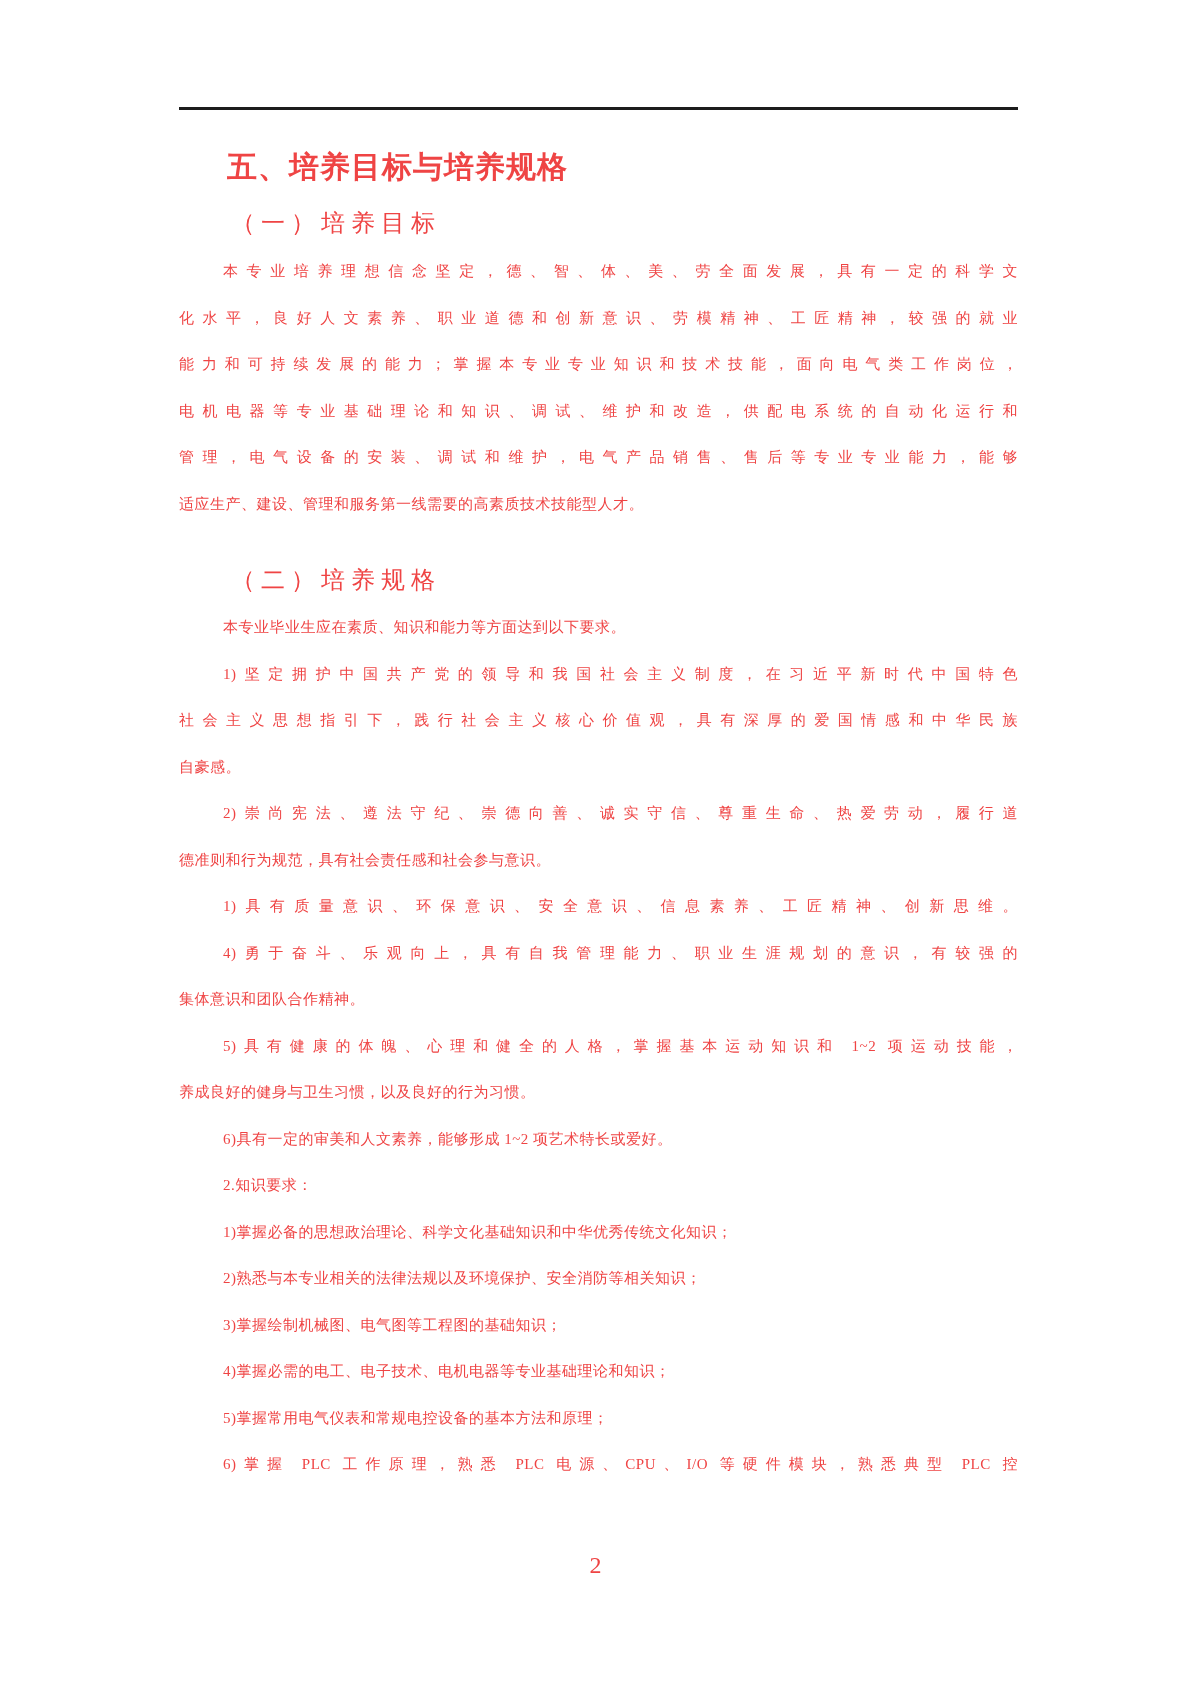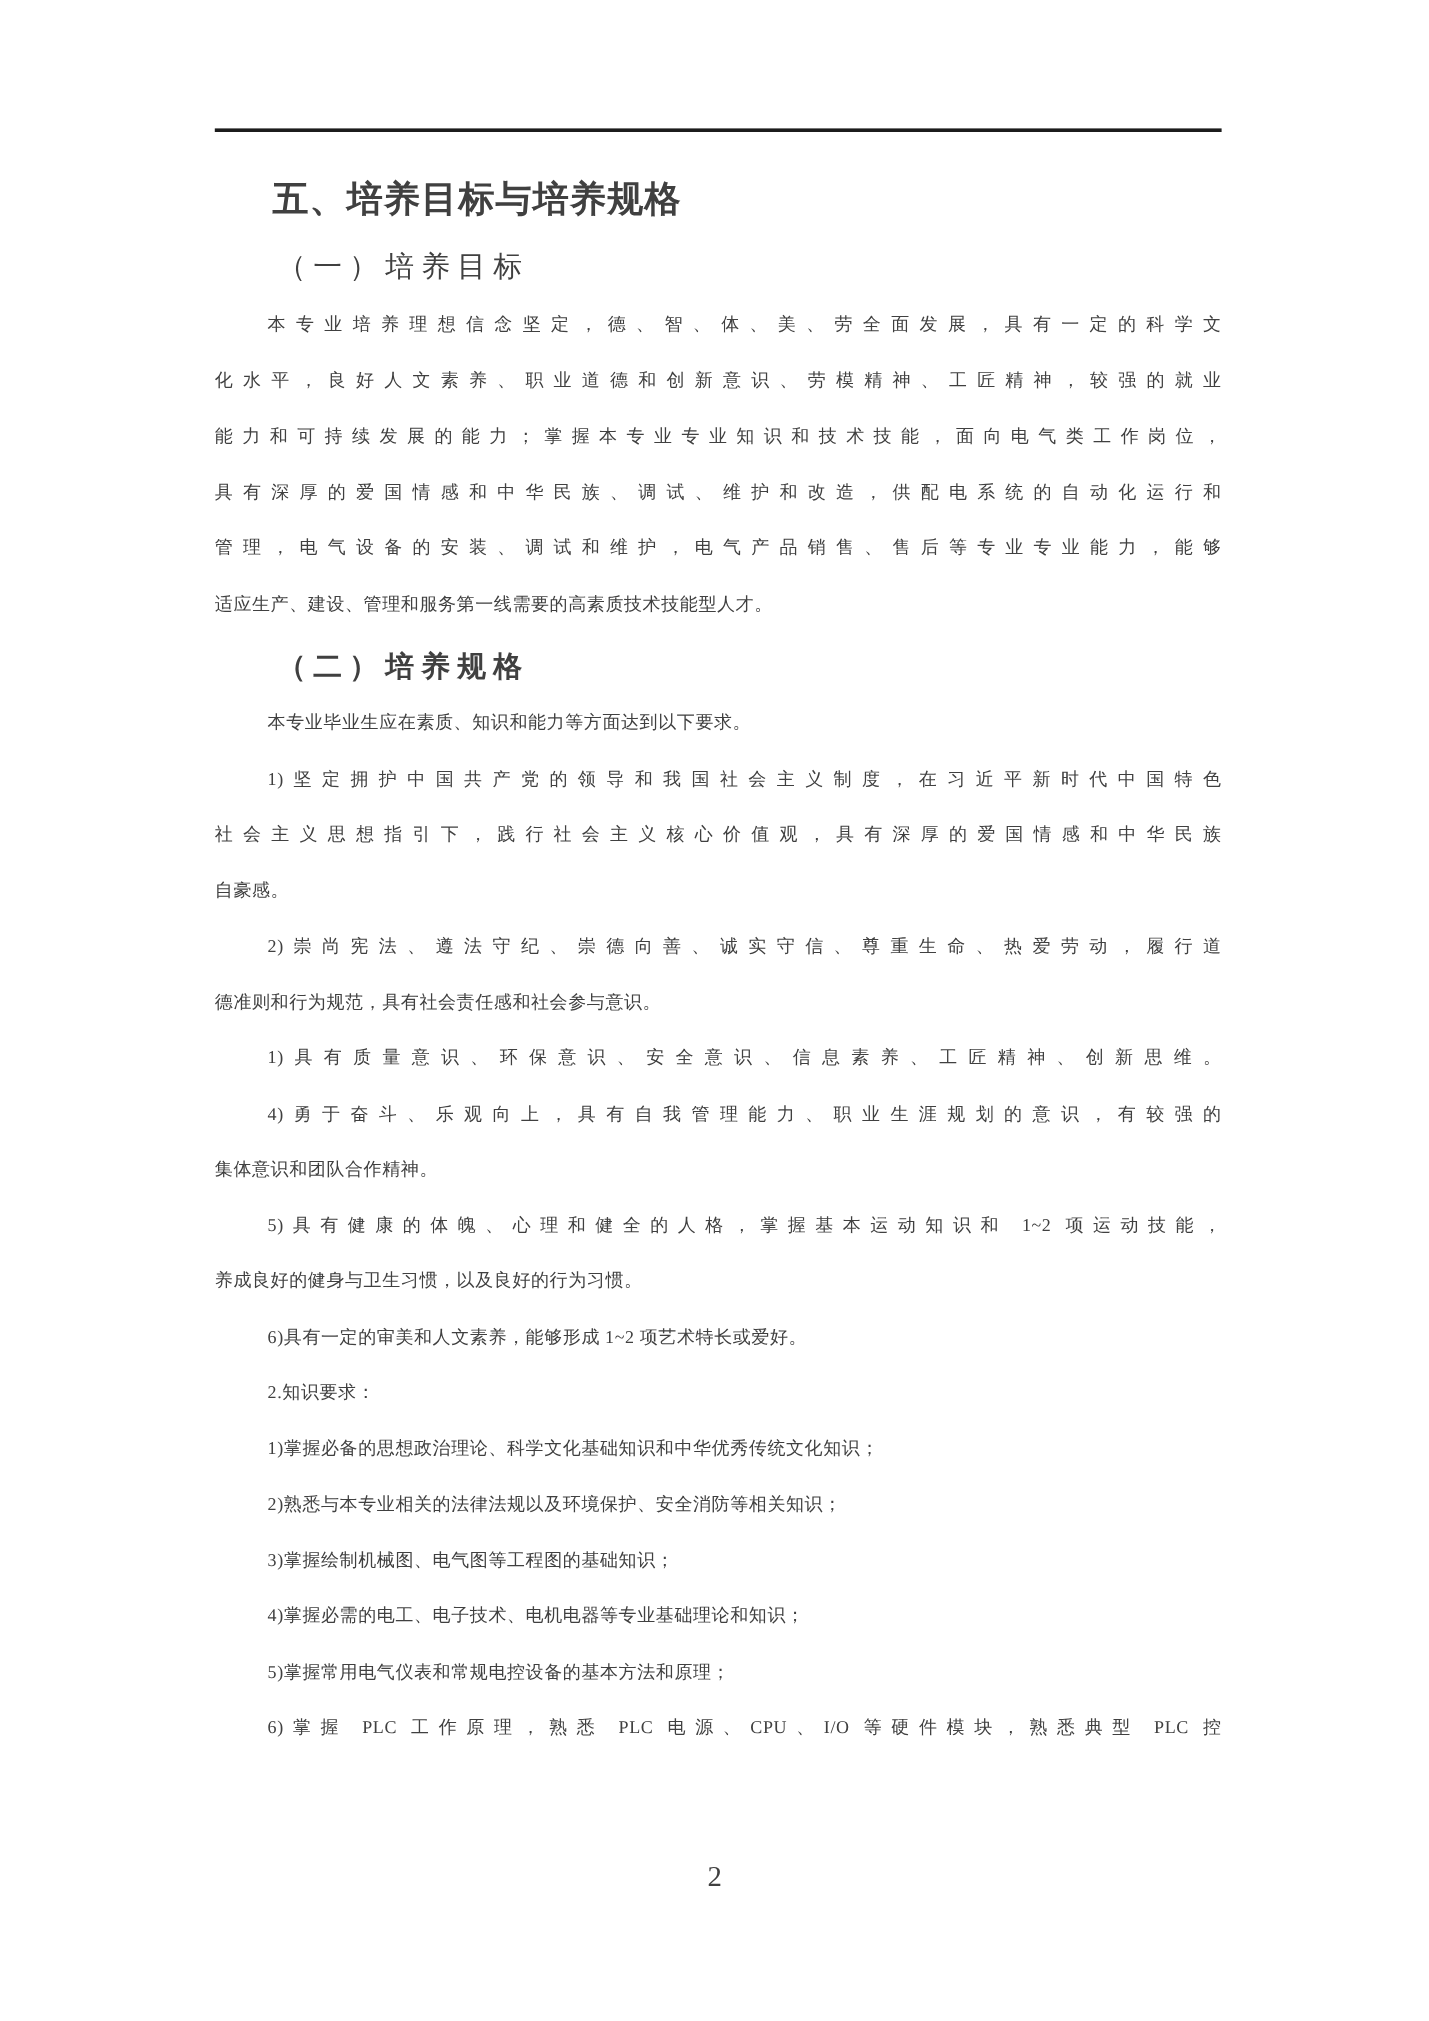--- a/index.html
+++ b/index.html
@@ -1,21 +1,21 @@
 <!DOCTYPE html>
 <html><head>
 <meta charset="utf-8">
 <style>
   html, body { margin: 0; padding: 0; background: #ffffff; }
   .page {
     position: relative;
     width: 1191px;
     height: 1684px;
     background: #ffffff;
-    color: #404040;
+    color: #ef4444;
     font-family: "Liberation Serif", "DejaVu Serif", serif;
     overflow: hidden;
   }
   .content {
     position: relative;
     margin-left: 179px;
     width: 839px;
   }
   .rule {
     margin-top: 107px;
@@ -34,21 +34,21 @@
     margin: 22px 0 0 52px;
     font-family: "Liberation Serif", "DejaVu Serif", serif;
     font-weight: 400;
     font-size: 24px;
     line-height: 34px;
     letter-spacing: 6px;
   }
   .para { margin: 0; }
   .para1 { margin-top: 8px; }
   .para2 { margin-top: 7px; }
-  .h2b { margin-top: 12px; font-weight: bold; }
+  .h2b { margin-top: 36px; }
   .ln {
     font-size: 15px;
     line-height: 46.5px;
     text-align: left;
     letter-spacing: 0.5px;
   }
   .j {
     text-align: justify;
     text-align-last: justify;
   }
@@ -72,21 +72,21 @@
     <div class="rule"></div>
 
     <h1>五、培养目标与培养规格</h1>
 
     <h2>（一）培养目标</h2>
 
     <div class="para para1">
       <div class="ln j ind">本专业培养理想信念坚定，德、智、体、美、劳全面发展，具有一定的科学文</div>
       <div class="ln j">化水平，良好人文素养、职业道德和创新意识、劳模精神、工匠精神，较强的就业</div>
       <div class="ln j">能力和可持续发展的能力；掌握本专业专业知识和技术技能，面向电气类工作岗位，</div>
-      <div class="ln j">具有深厚的爱国情感和中华民族、调试、维护和改造，供配电系统的自动化运行和</div>
+      <div class="ln j">电机电器等专业基础理论和知识、调试、维护和改造，供配电系统的自动化运行和</div>
       <div class="ln j">管理，电气设备的安装、调试和维护，电气产品销售、售后等专业专业能力，能够</div>
       <div class="ln">适应生产、建设、管理和服务第一线需要的高素质技术技能型人才。</div>
     </div>
 
     <h2 class="h2b">（二）培养规格</h2>
 
     <div class="para para2">
       <div class="ln ind">本专业毕业生应在素质、知识和能力等方面达到以下要求。</div>
 
 

